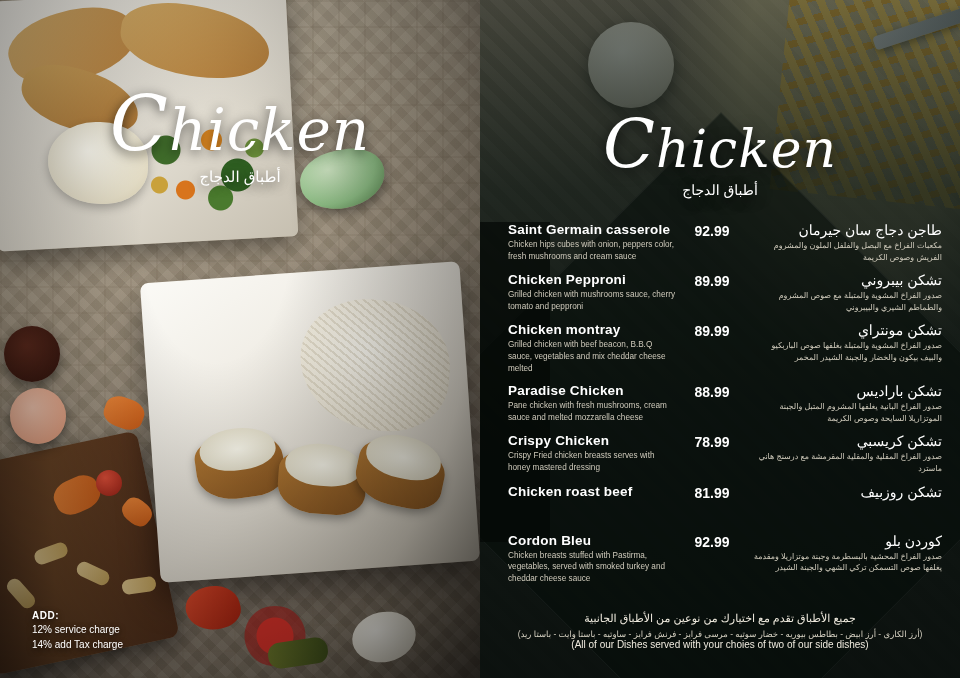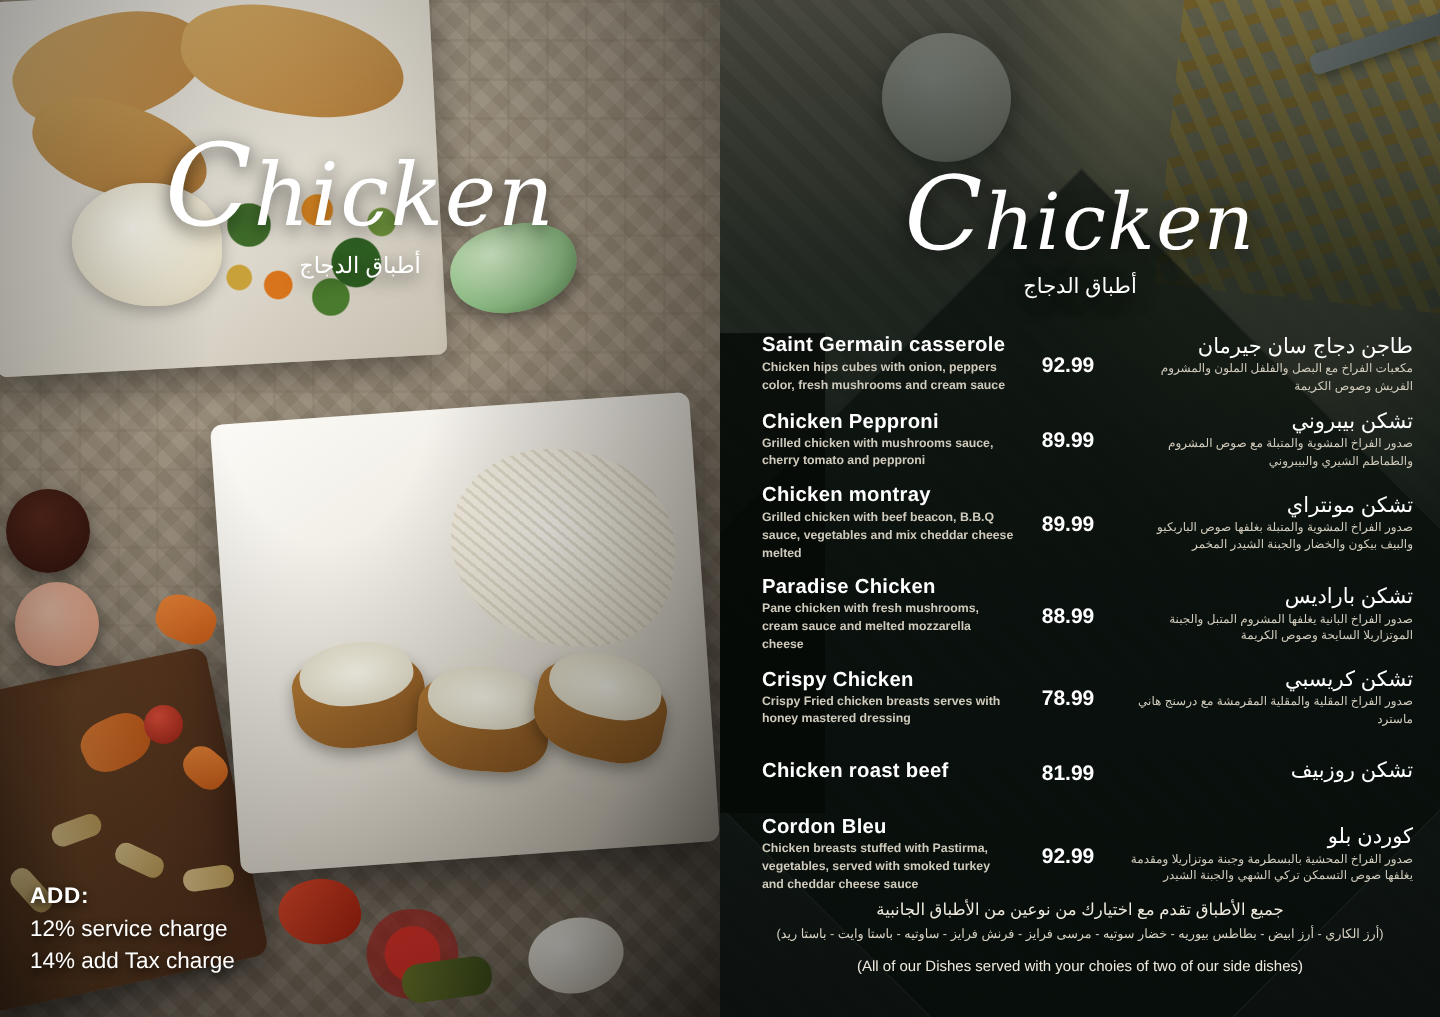--- a/index.html
+++ b/index.html
@@ -226,23 +226,23 @@
   .left-sub {
     margin-top: 6px;
     font-size: 15px;
     letter-spacing: 1px;
     direction: rtl;
   }
 
   
   .add-block {
     position: absolute;
-    left: 20px; bottom: 26px;
+    left: 32px; bottom: 26px;
     color: #ffffff;
-    font-size: 15px;
+    font-size: 10px;
     line-height: 1.45;
     text-shadow: 0 2px 6px rgba(0,0,0,.8);
   }
   .add-block .add-head { font-weight: bold; letter-spacing: .5px; }
 
   
   .right-panel {
     position: absolute;
     left: 480px; top: 0;
     width: 480px; height: 678px;
@@ -324,42 +324,41 @@
     position: absolute;
     left: 0; right: 0;
     top: 222px;
     padding: 0;
     margin: 0;
     list-style: none;
   }
   .menu-row {
     position: relative;
     display: flex;
-    align-items: center;
+    align-items: flex-start;
     min-height: 40px;
     margin-bottom: 9px;
   }
   .col-en {
     width: 196px;
     padding-left: 28px;
     box-sizing: border-box;
     color: #fff;
   }
   .dish-name {
     font-size: 13.5px;
     font-weight: bold;
     letter-spacing: .2px;
     margin-bottom: 2px;
   }
   .dish-desc {
     font-size: 8.2px;
     line-height: 1.42;
     color: #cfcabb;
     max-width: 168px;
-    font-weight: bold;
   }
   .col-price {
     width: 72px;
     text-align: center;
     color: #ffffff;
     font-size: 14px;
     font-weight: bold;
     padding-top: 1px;
   }
   .col-ar {
@@ -381,21 +380,21 @@
   }
 
   .right-footer {
     position: absolute;
     left: 0; right: 0; bottom: 28px;
     text-align: center;
     color: #efeade;
     direction: rtl;
   }
   .rf1 { font-size: 11px; margin-bottom: 4px; }
-  .rf2 { font-size: 8.5px; color: #d6d1c2; margin-bottom: 12px; }
+  .rf2 { font-size: 8.5px; color: #d6d1c2; margin-bottom: 0; }
   .rf3 { font-size: 10px; direction: ltr; color: #efeade; }
 </style>
 </head>
 <body>
 
 <div class="page">
 
   <div class="left-panel">
     <div class="cloth"></div>
 

